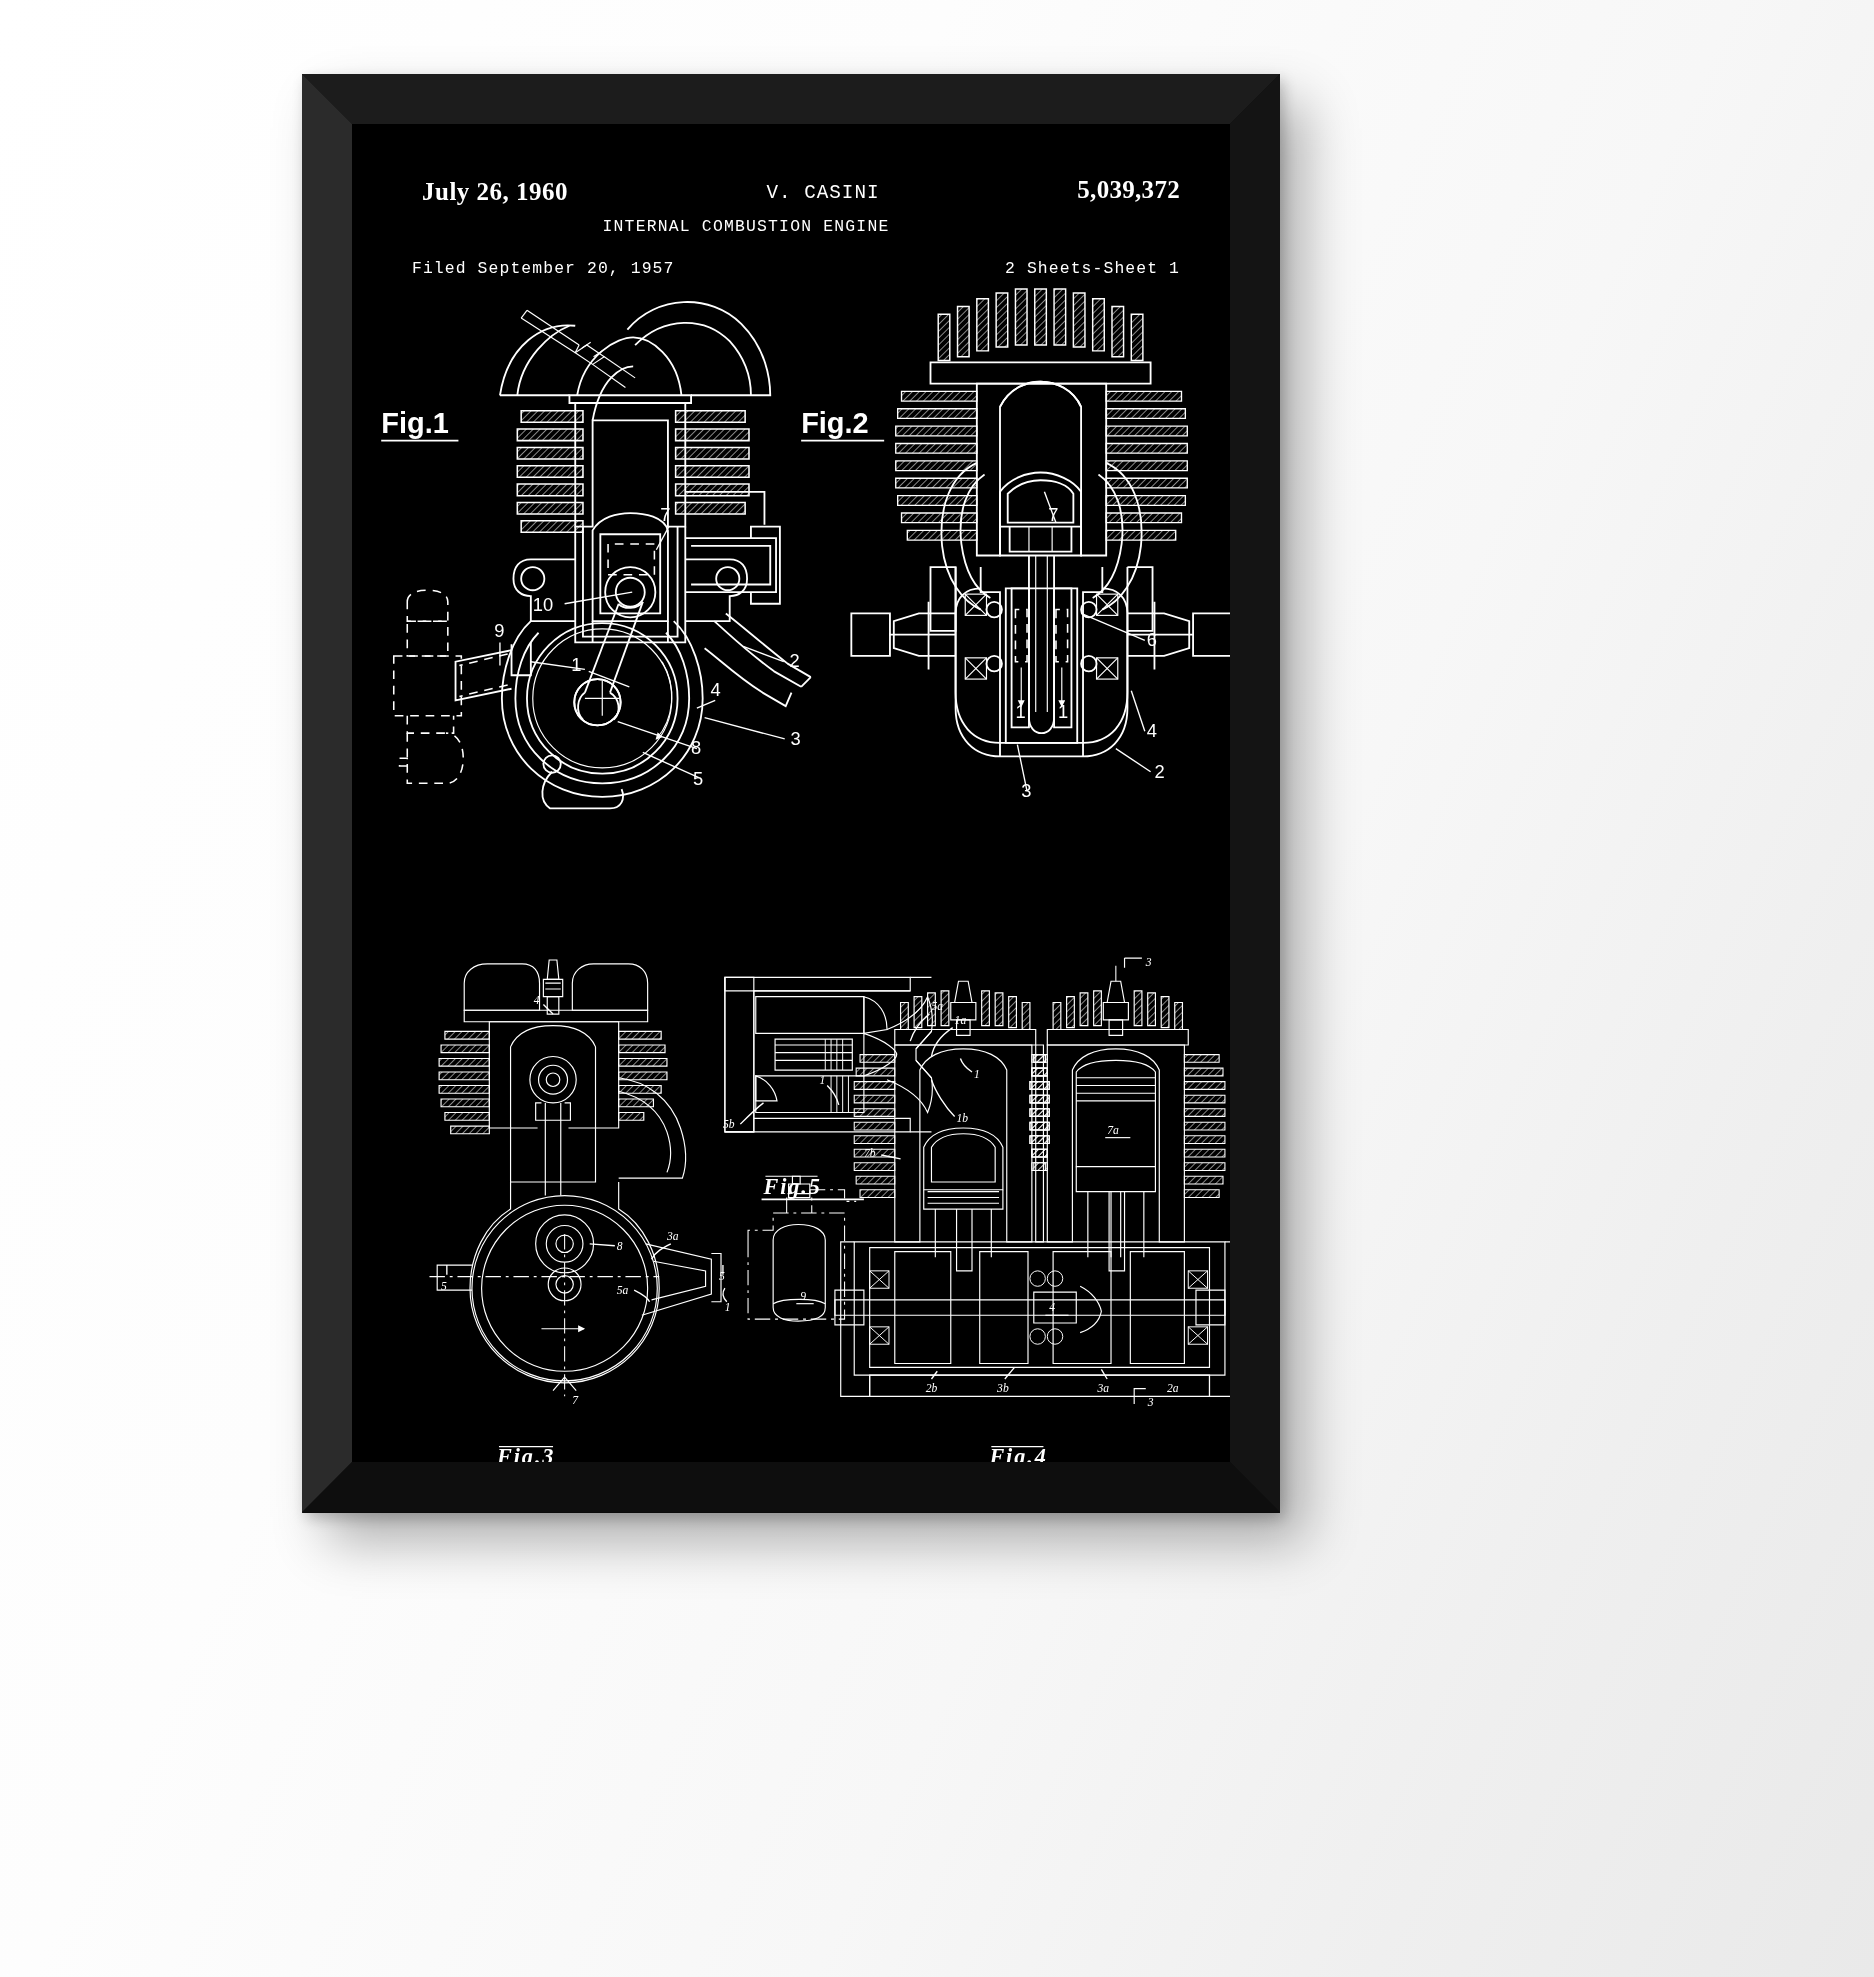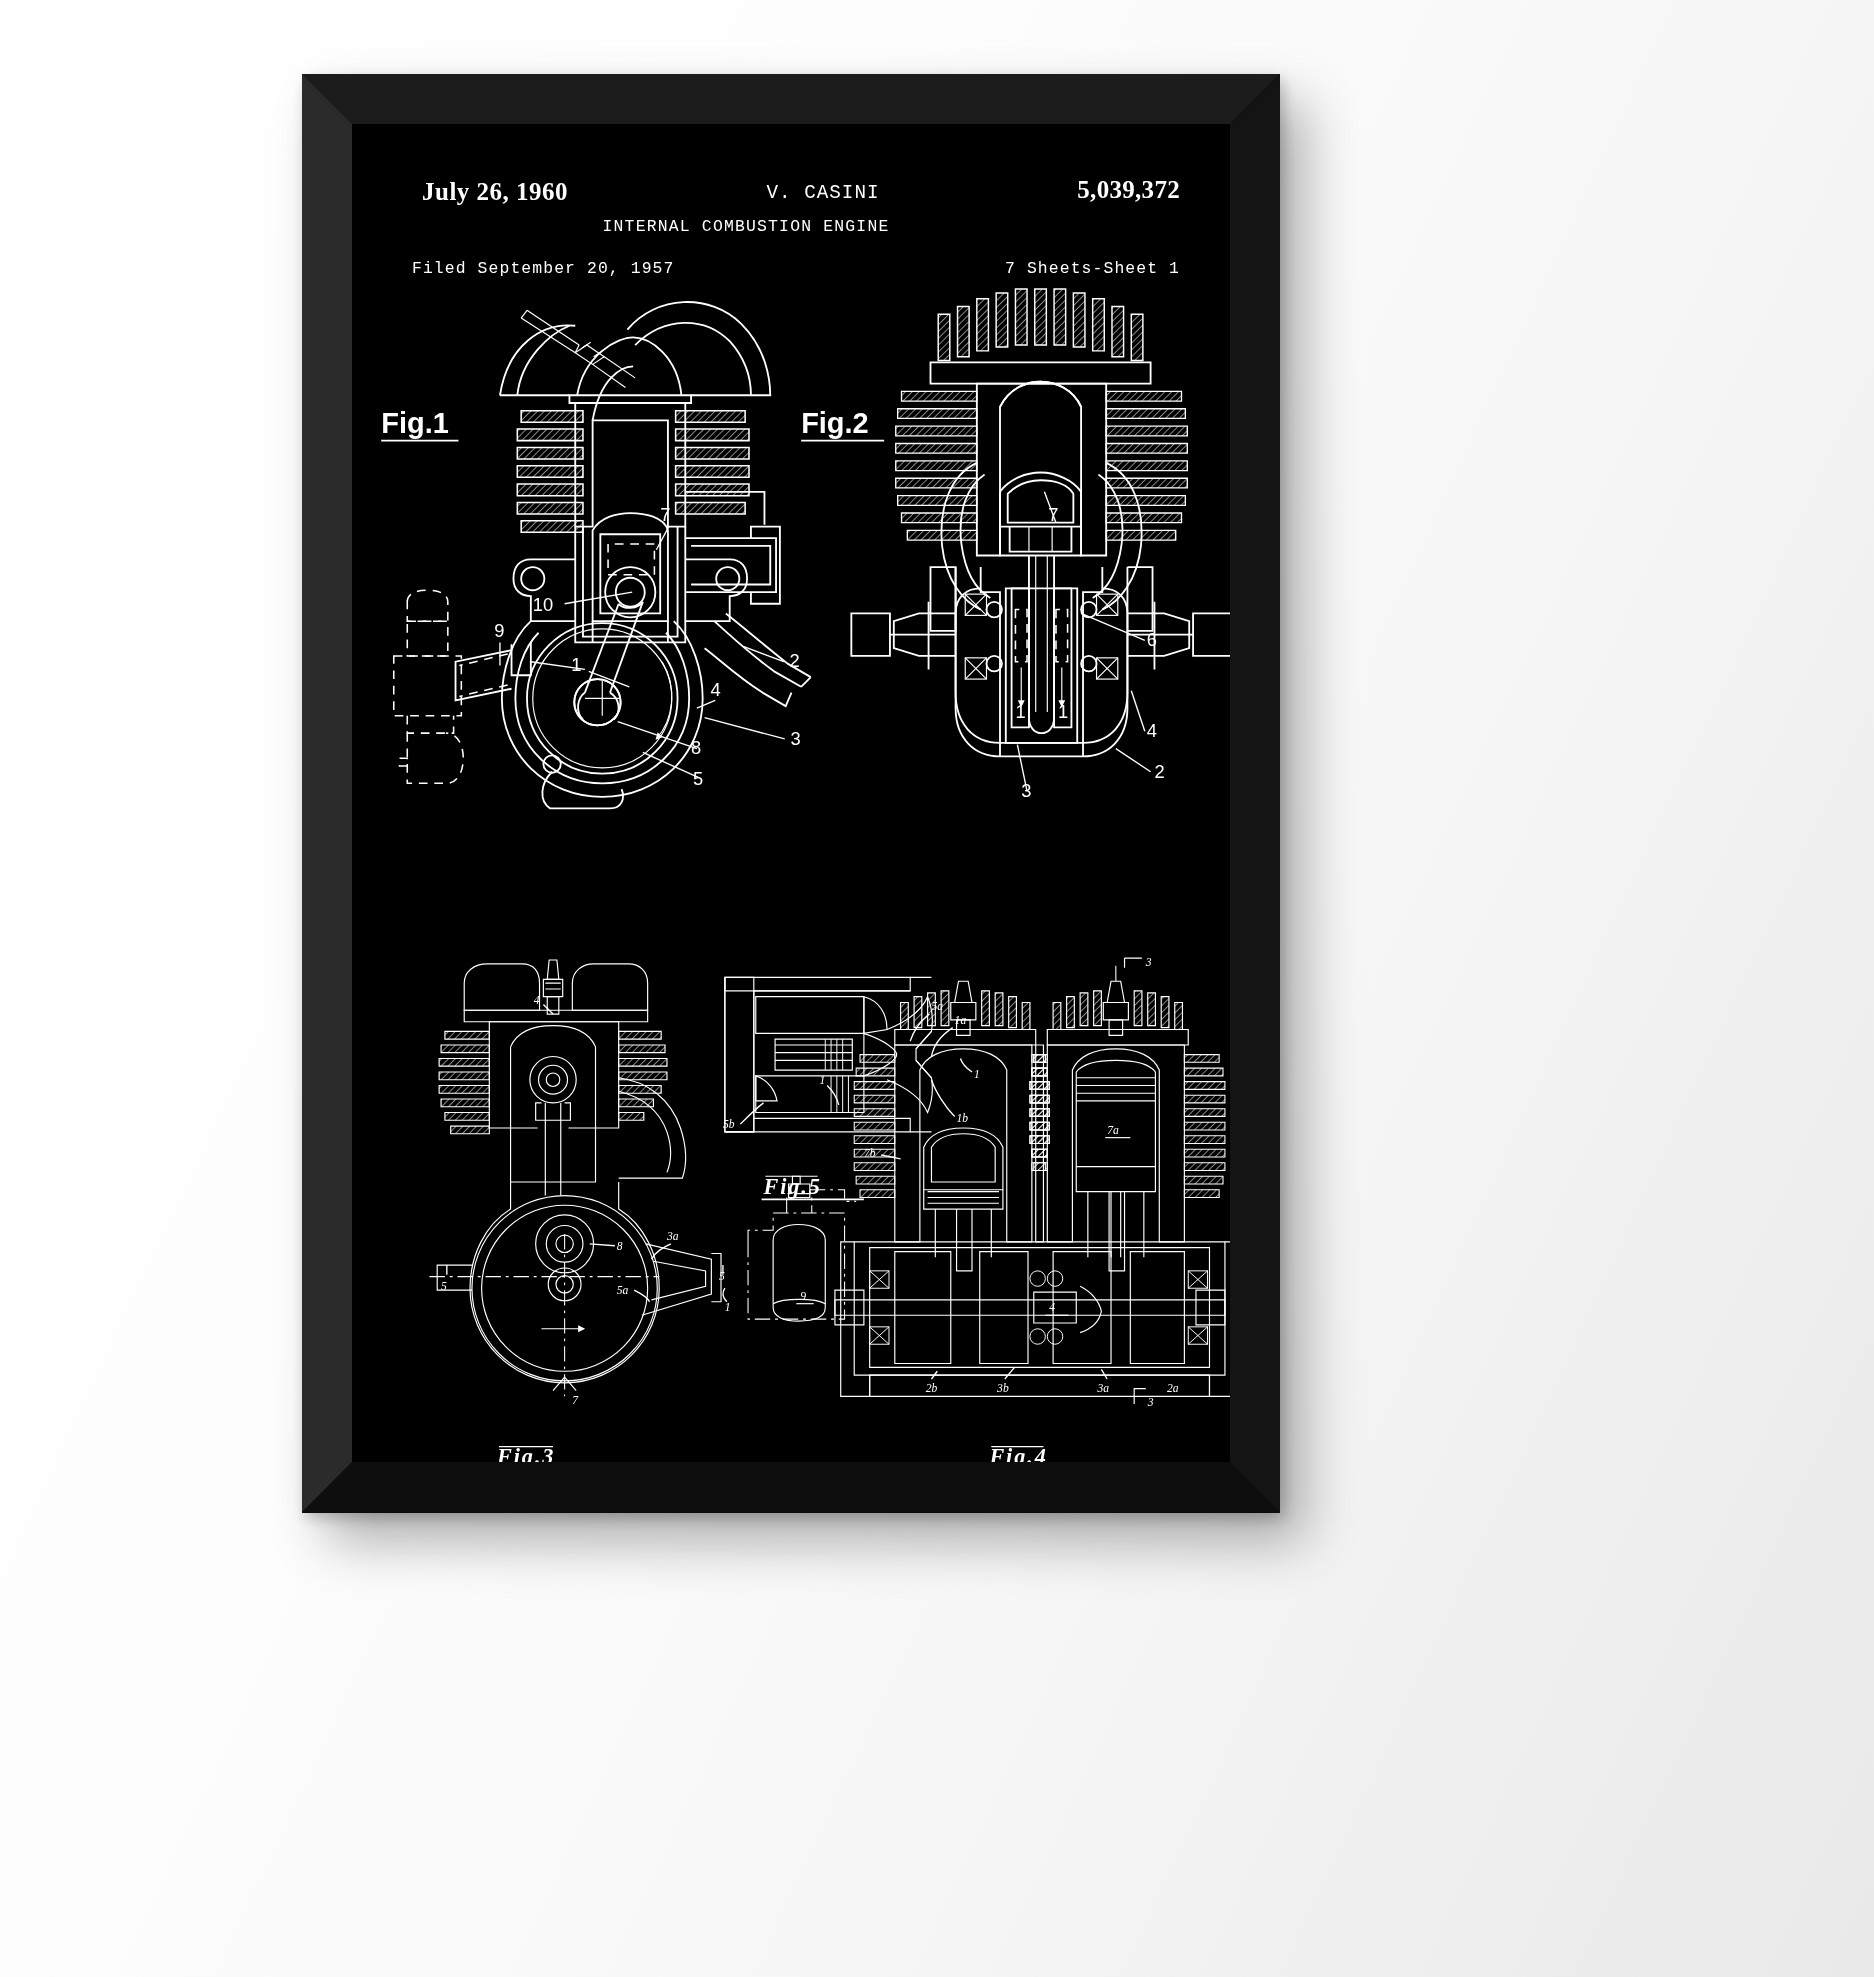--- a/index.html
+++ b/index.html
@@ -119,21 +119,21 @@
     <div class="bezel bez-bottom"></div>
 
     <div id="poster">
 
       <div id="hdr">
         <div class="hdr-date">July 26, 1960</div>
         <div class="hdr-inventor">V. CASINI</div>
         <div class="hdr-patno">5,039,372</div>
         <div class="hdr-title">INTERNAL COMBUSTION ENGINE</div>
         <div class="hdr-filed">Filed September 20, 1957</div>
-        <div class="hdr-sheets">7 Sheets-Sheet 1</div>
+        <div class="hdr-sheets">2 Sheets-Sheet 1</div>
       </div>
 
       <div id="sheet">
         <svg width="878" height="1338" viewBox="0 0 909 1386" xmlns="http://www.w3.org/2000/svg">
           <defs>
 
             <pattern id="hatch" width="7" height="7" patternUnits="userSpaceOnUse" patternTransform="rotate(45)">
               <line x1="0" y1="0" x2="0" y2="7" stroke="#fff" stroke-width="1.6"></line>
             </pattern>
             <pattern id="hatchR" width="7" height="7" patternUnits="userSpaceOnUse" patternTransform="rotate(-45)">

